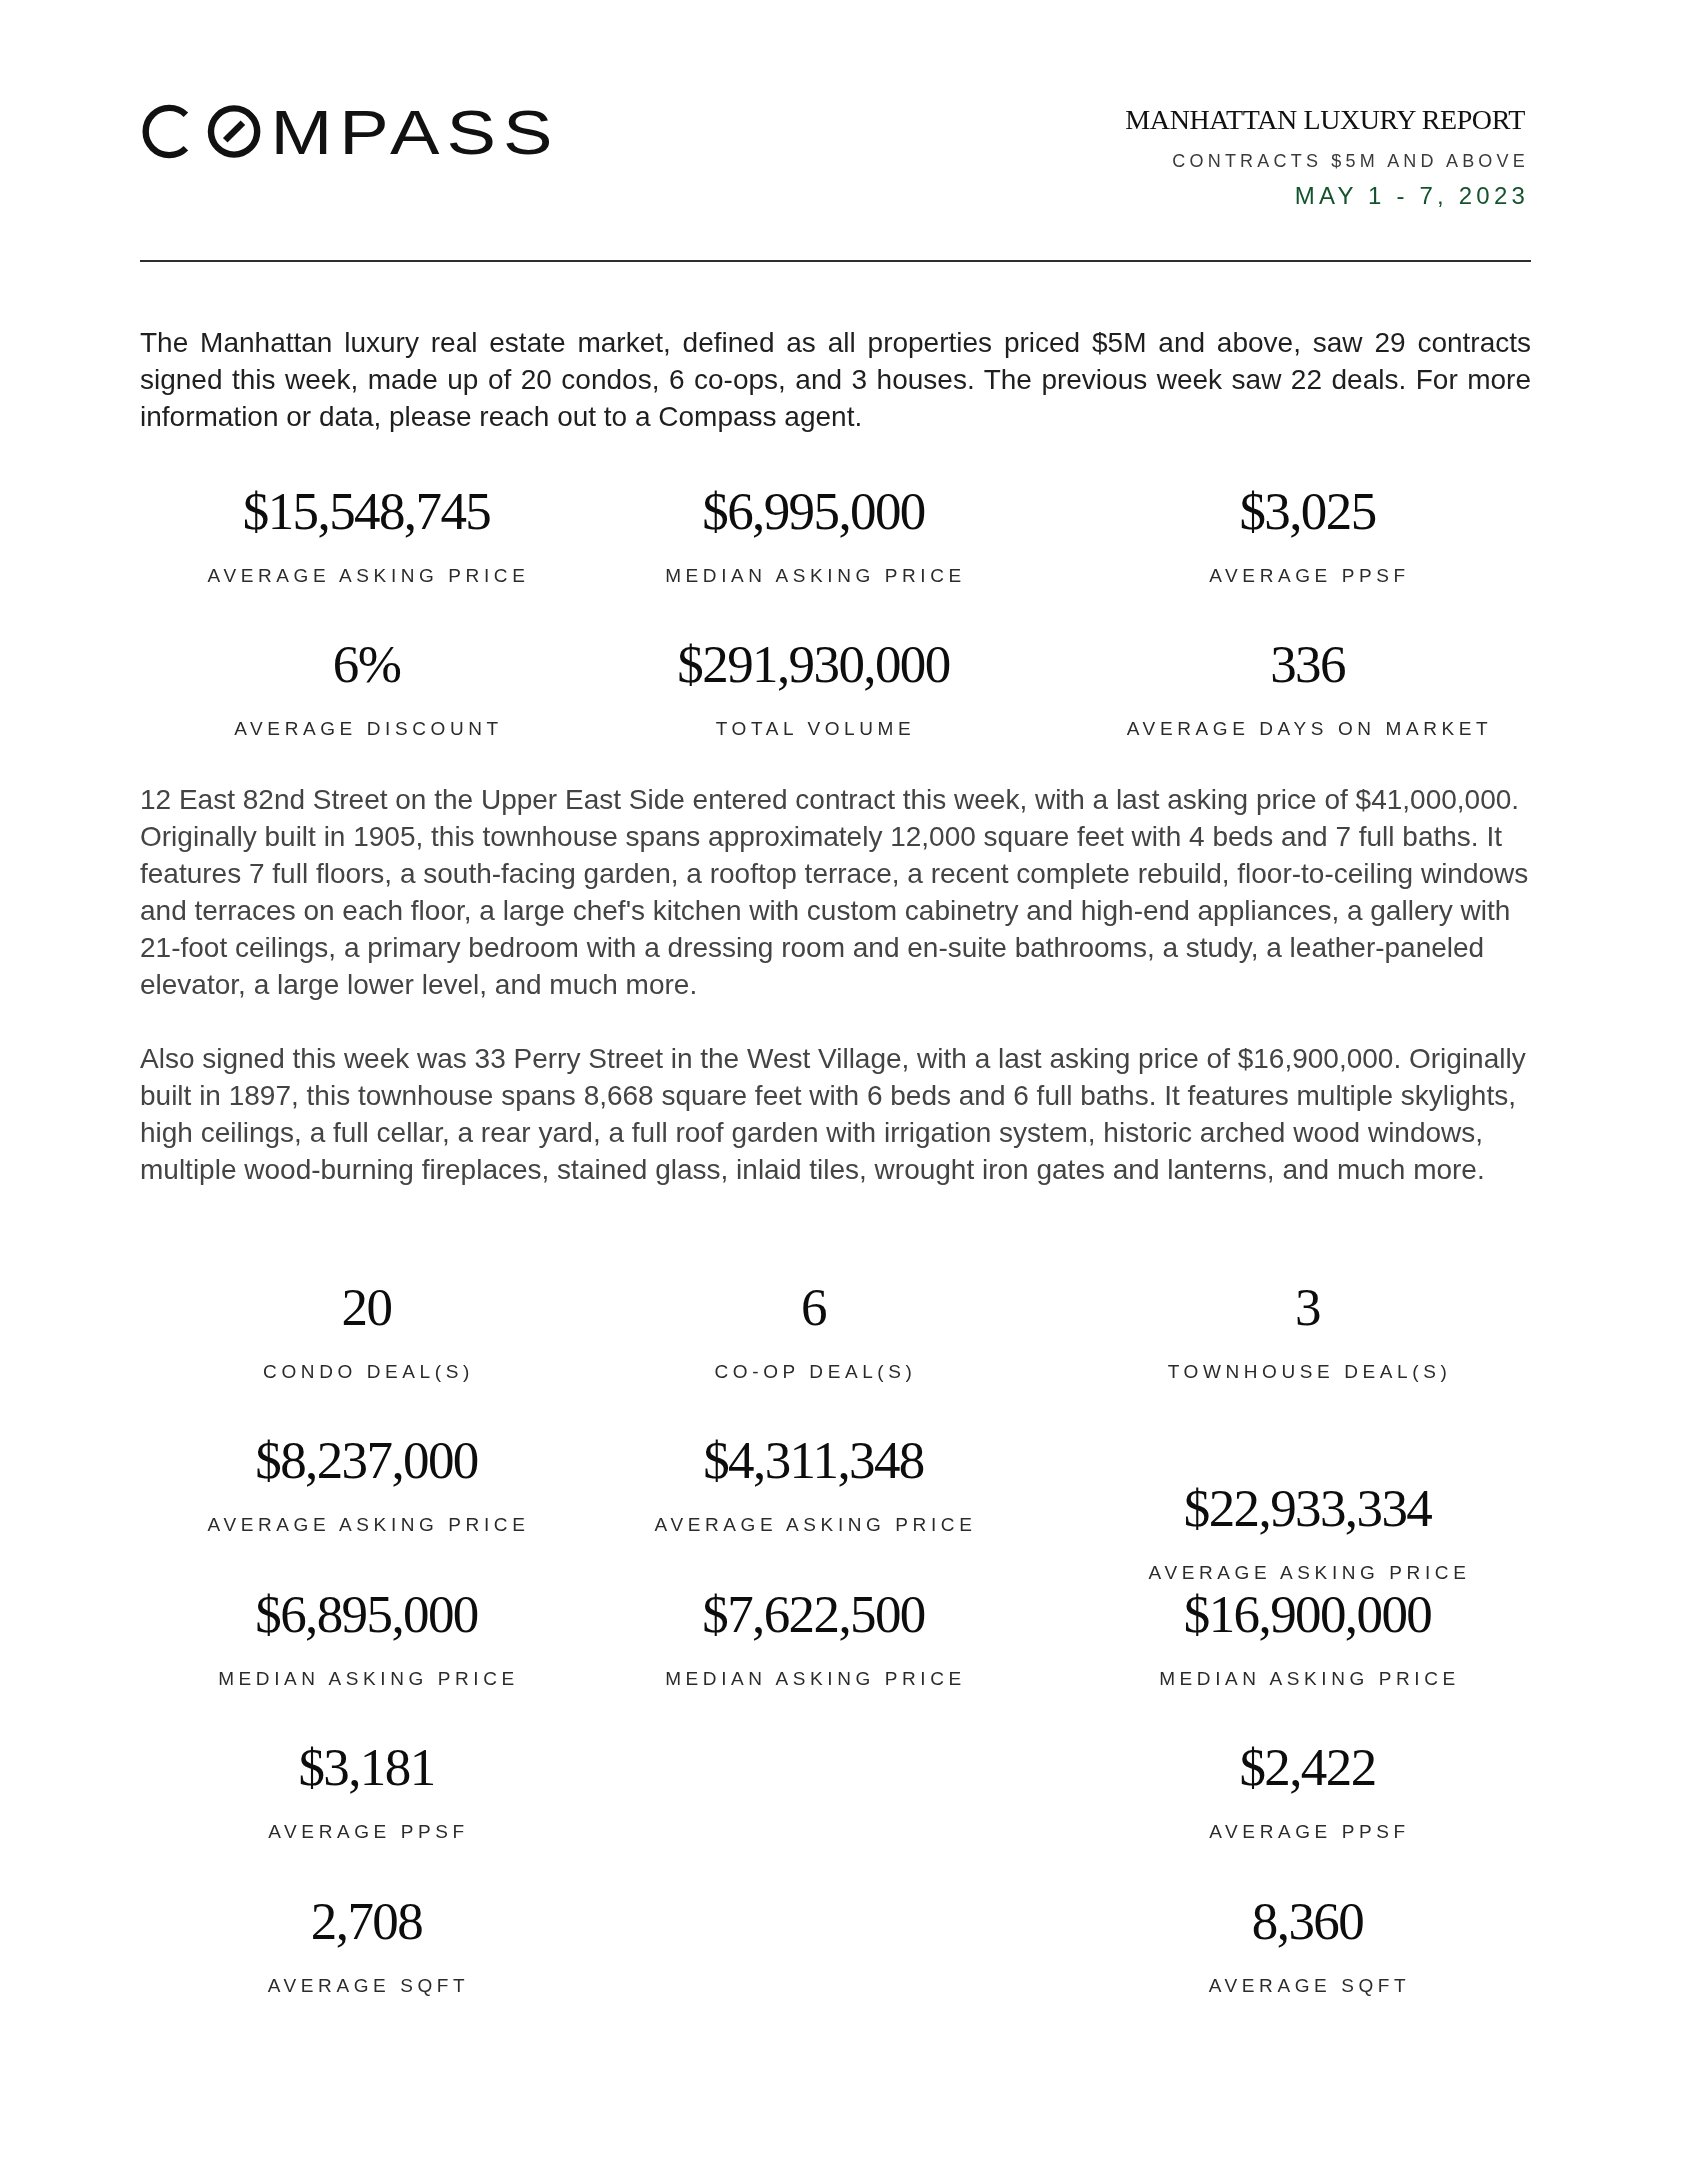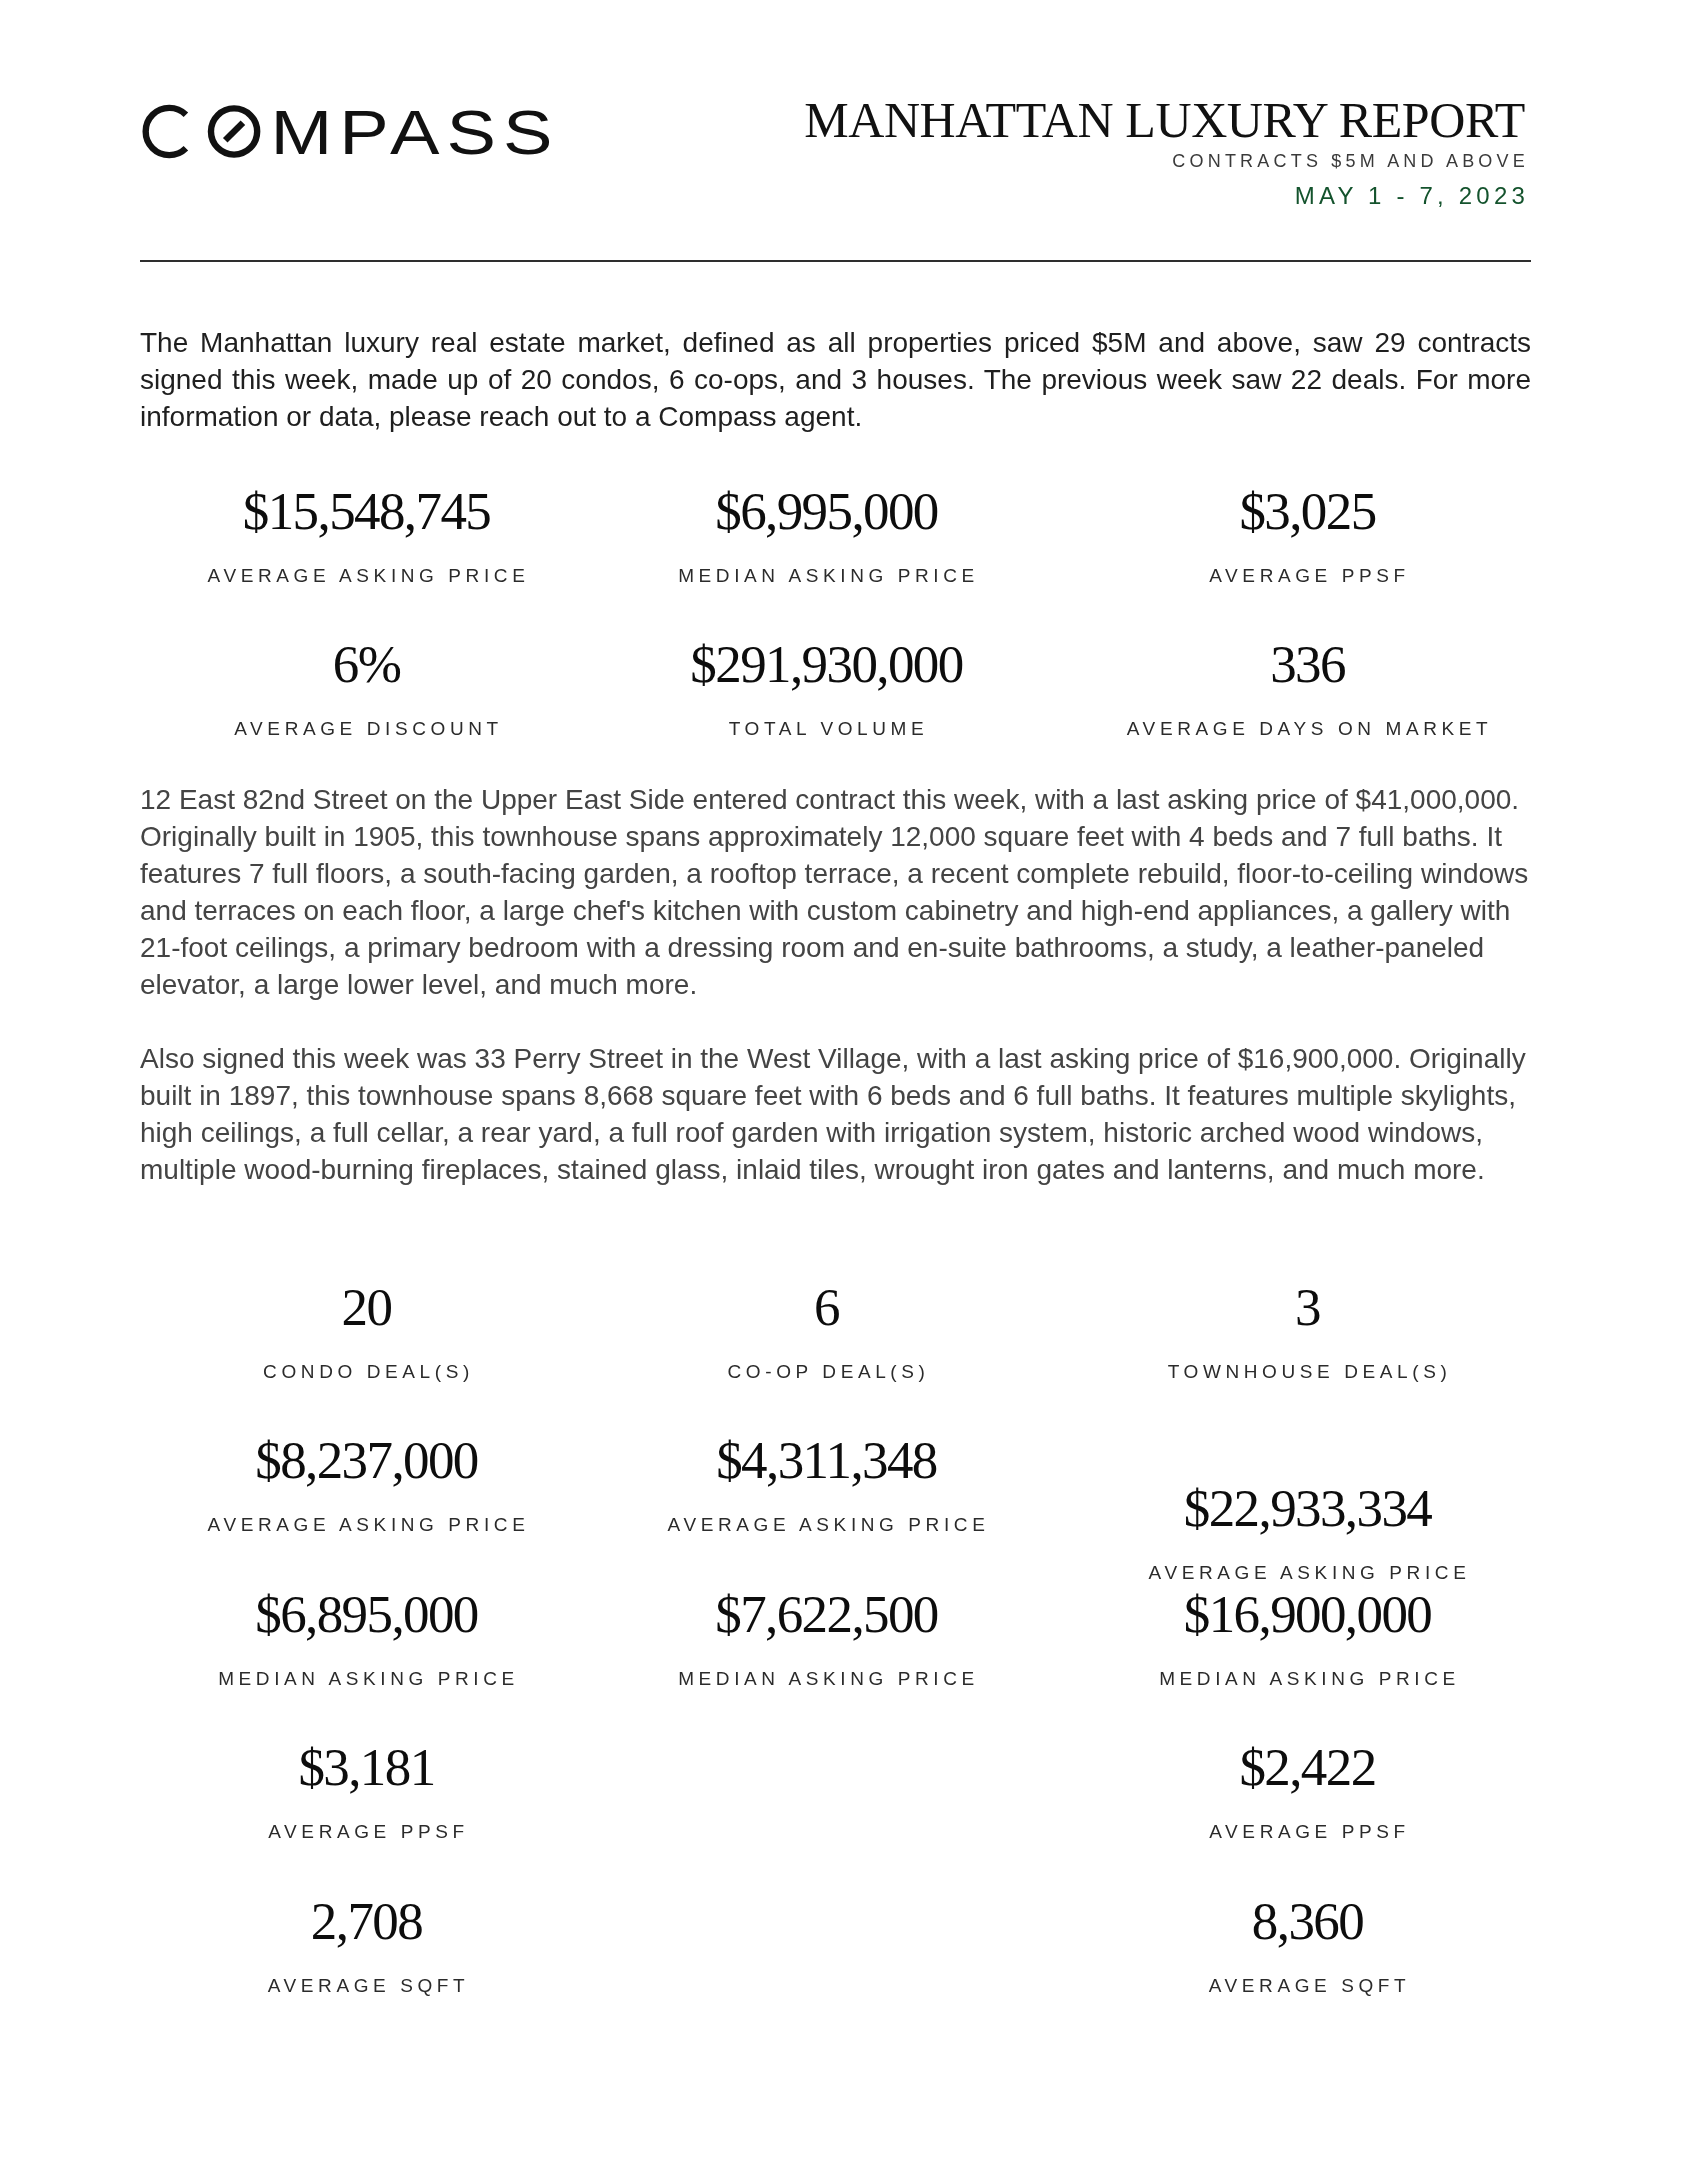--- a/index.html
+++ b/index.html
@@ -34,21 +34,21 @@
     .logo svg { display: block; }
 
     .report-head {
       position: absolute;
       right: 6px;
       top: 97px;
       text-align: right;
     }
     .report-title {
       font-family: "Liberation Serif", "DejaVu Serif", serif;
-      font-size: 50px;
+      font-size: 28px;
       line-height: 46px;
       color: #111111;
       letter-spacing: -0.4px;
       white-space: nowrap;
     }
     .report-sub {
       font-family: "Liberation Sans", "DejaVu Sans", sans-serif;
       font-size: 18px;
       line-height: 22px;
       letter-spacing: 4.2px;
@@ -113,21 +113,21 @@
       font-family: "Liberation Sans", "DejaVu Sans", sans-serif;
       font-size: 19px;
       line-height: 24px;
       letter-spacing: 4.6px;
       color: #2b2b2b;
       margin-top: 23px;
       white-space: nowrap;
       padding-left: 4px; 
     }
     .col-1 { left: -1px; }
-    .col-2 { left: 459px; text-align: center; }
+    .col-2 { left: 446px; text-align: center; }
     .col-3 { left: 940px; }
 
     
     .body-para {
       position: absolute;
       left: 0;
       width: 1391px;
       font-size: 28px;
       line-height: 37px;
       color: #444444;

